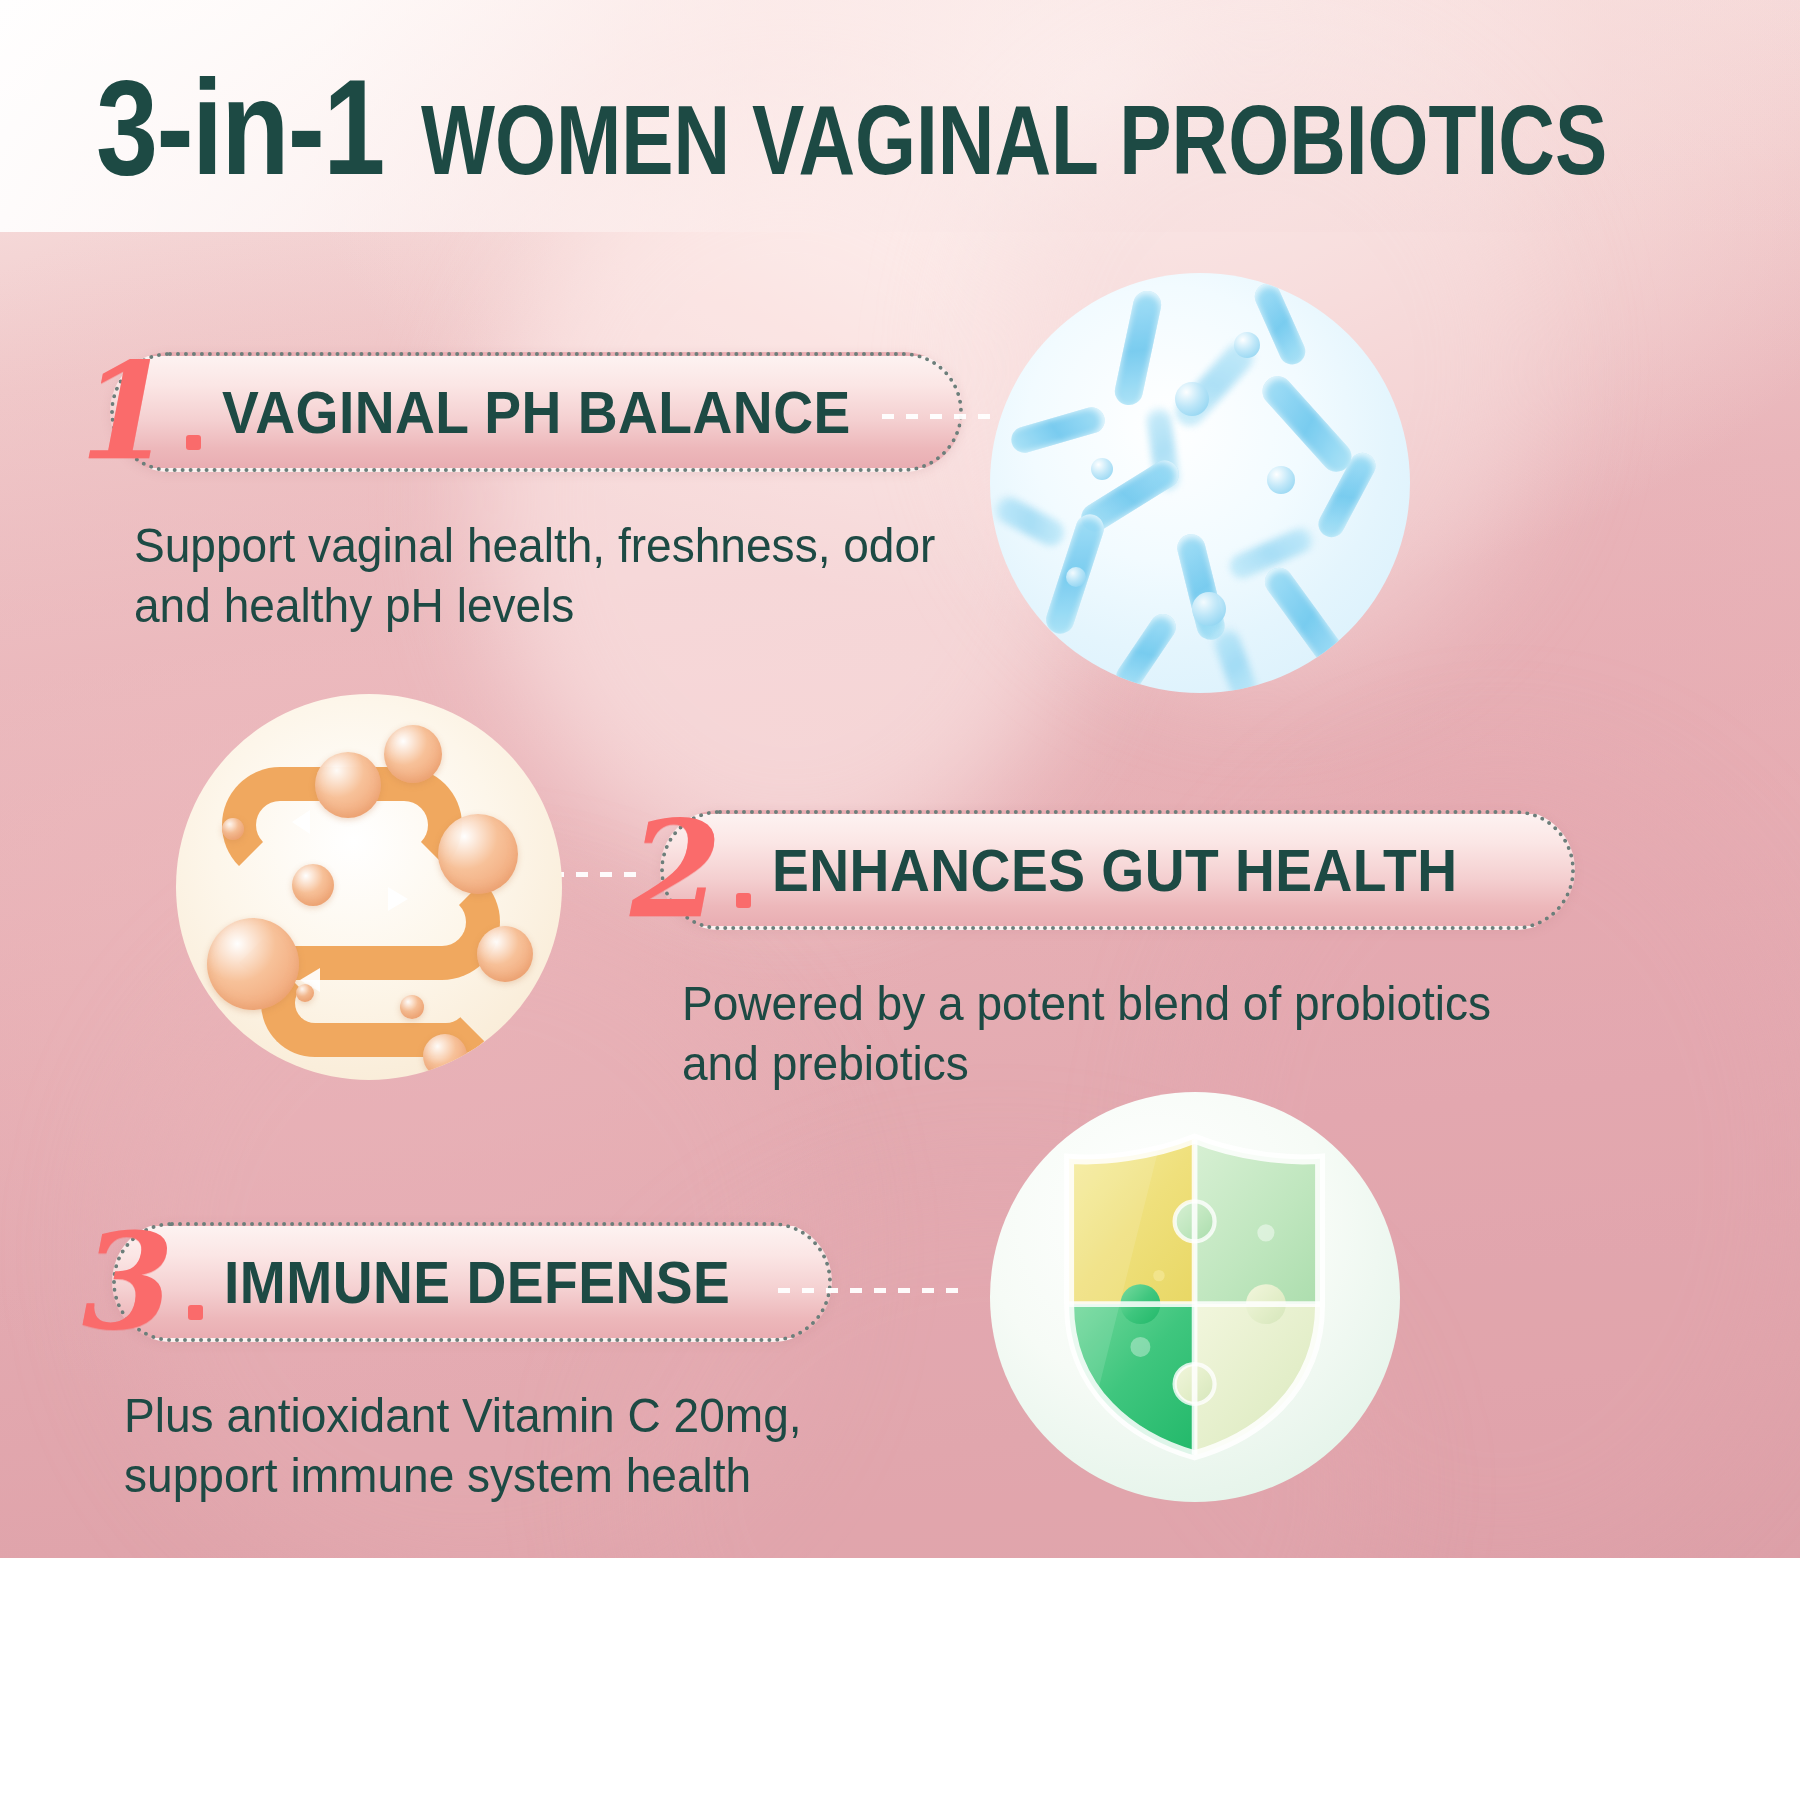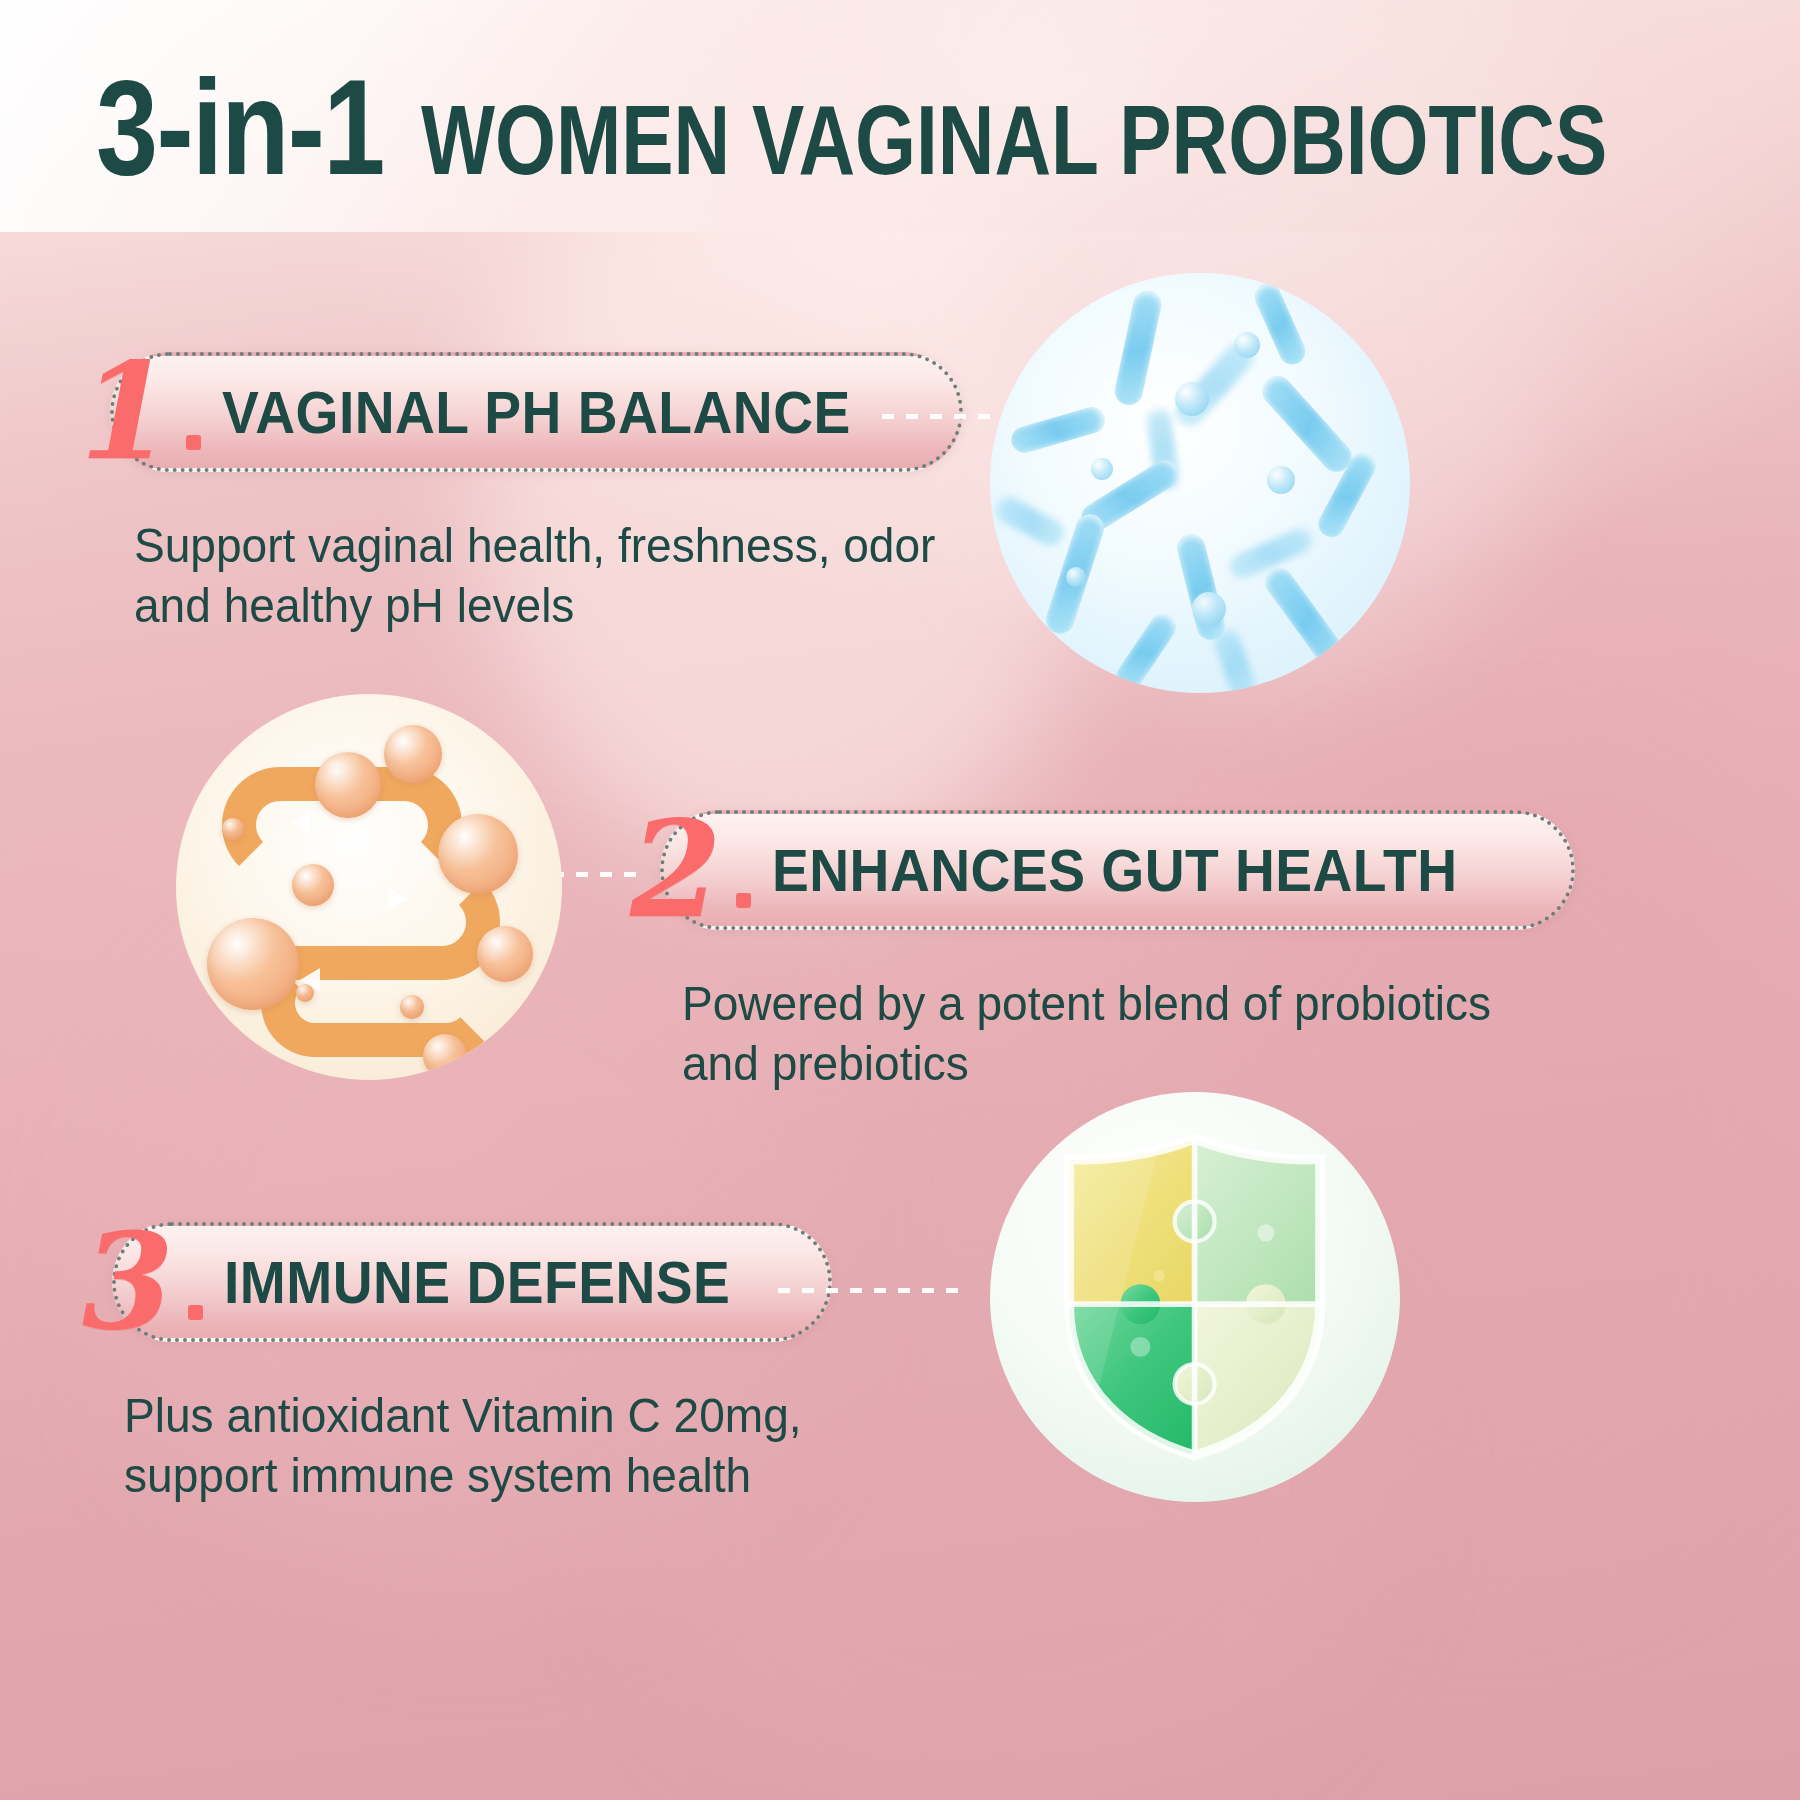--- a/index.html
+++ b/index.html
@@ -5,21 +5,21 @@
   * { margin:0; padding:0; box-sizing:border-box; }
 
   html, body {
     width:1800px; height:1800px;
     overflow:hidden;
     font-family:"Liberation Sans", sans-serif;
   }
 
   #page {
     position:relative;
-    width:1800px; height:1800px;
+    width:1800px; height:1558px;
     background:
       radial-gradient(ellipse 1100px 700px at 62% 6%, rgba(255,248,246,0.95) 0%, rgba(250,226,224,0.55) 45%, rgba(245,205,205,0) 75%),
       radial-gradient(ellipse 900px 900px at 18% 52%, rgba(238,186,190,0.55) 0%, rgba(238,186,190,0) 70%),
       radial-gradient(ellipse 1000px 800px at 90% 45%, rgba(230,168,176,0.45) 0%, rgba(230,168,176,0) 72%),
       linear-gradient(173deg,
         #fdf4f2 0%,
         #f7dedd 9%,
         #f0c9ca 22%,
         #eab9bd 38%,
         #e7b0b5 55%,

